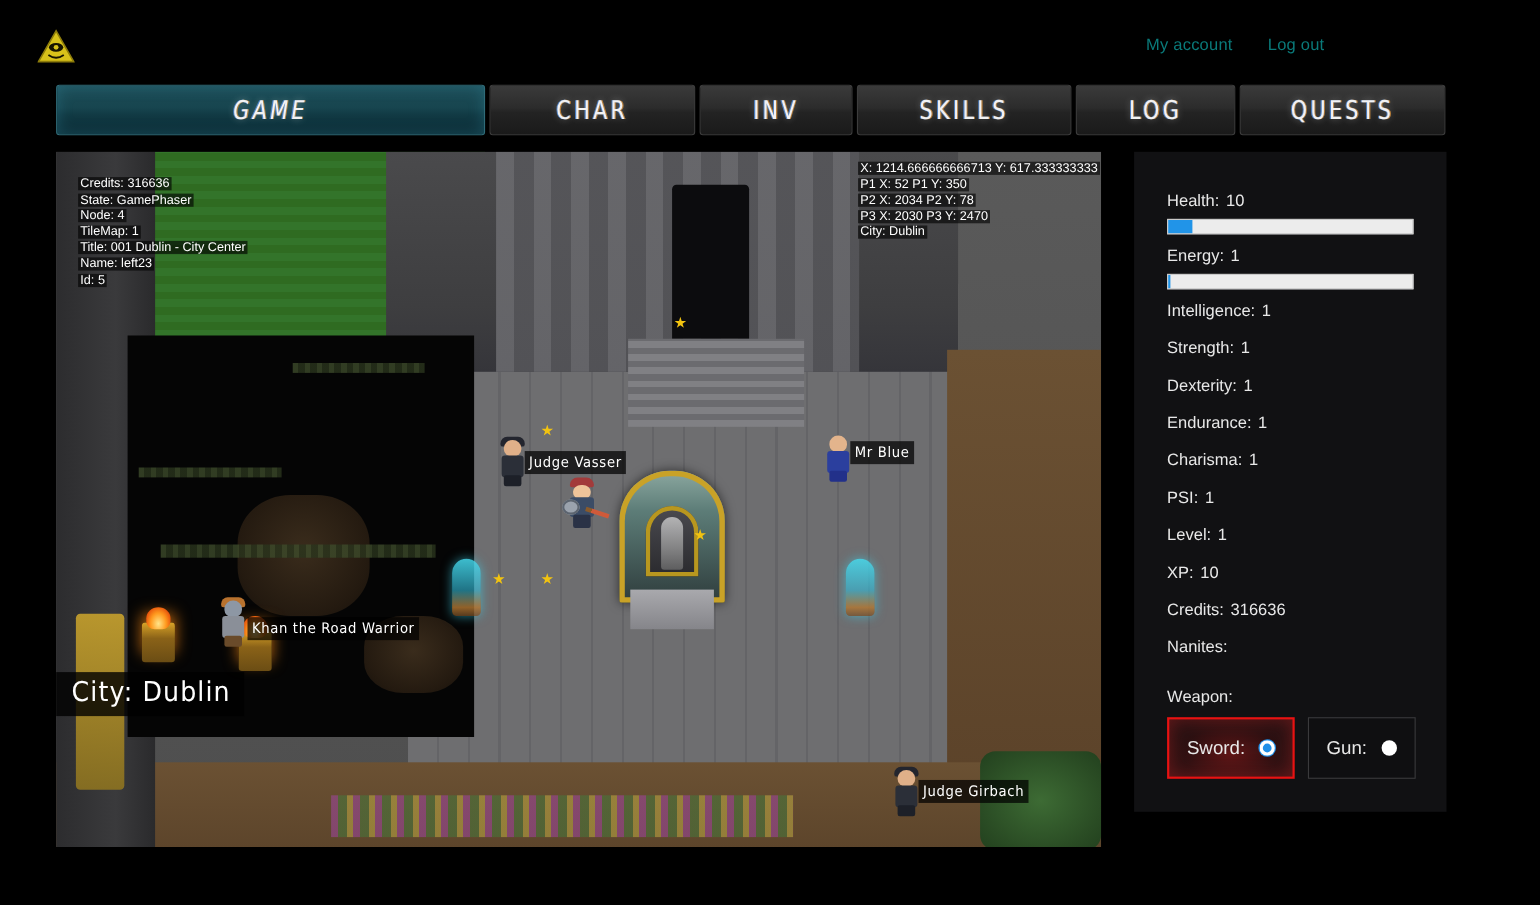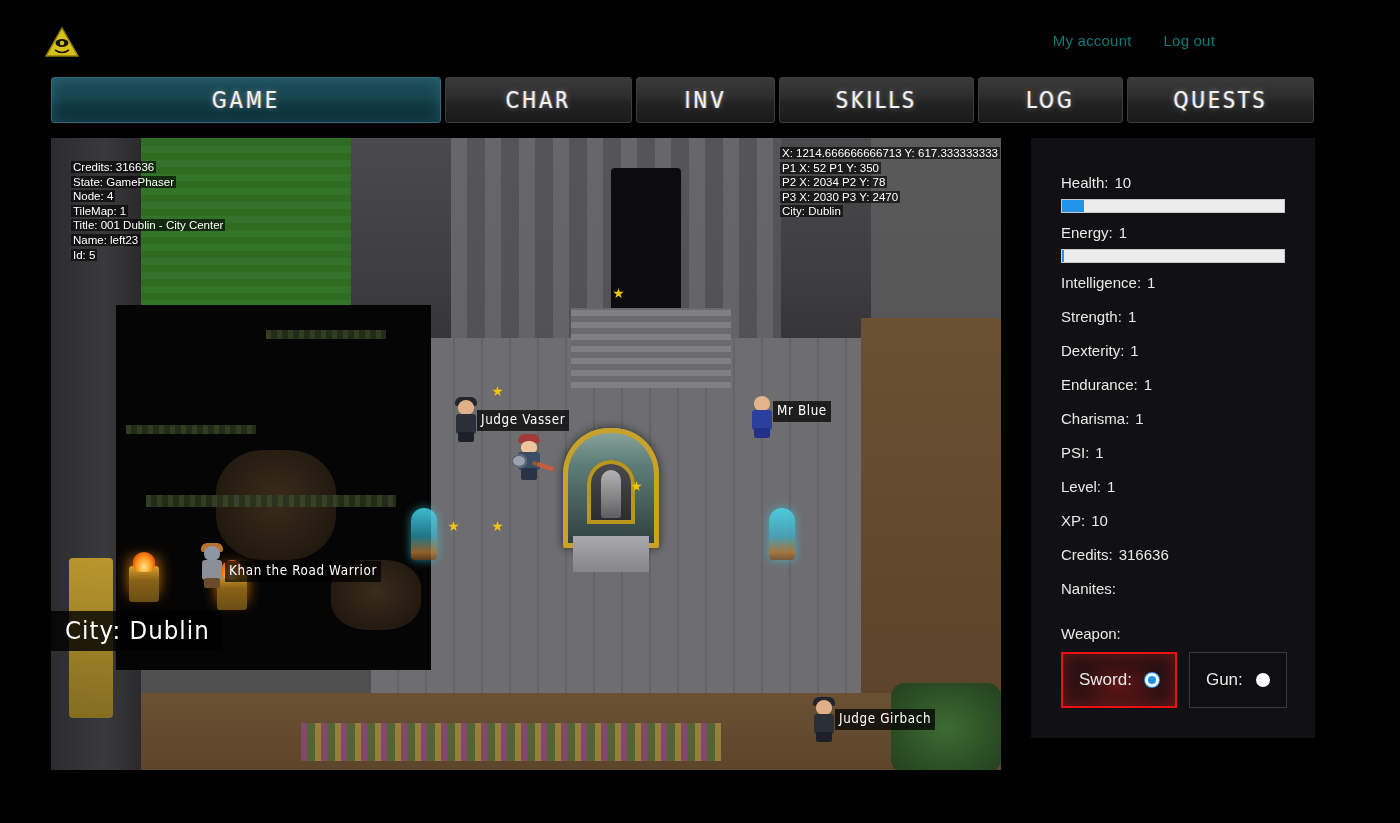--- a/index.html
+++ b/index.html
@@ -5,21 +5,21 @@
   * { box-sizing: border-box; margin: 0; padding: 0; }
   html, body {
     width: 1400px; height: 823px;
     background: #000;
     font-family: "Liberation Sans", sans-serif;
     overflow: hidden;
   }
 
   
   #topbar {
-    position: absolute; top: 0; left: 17px; width: 1220px; height: 70px;
+    position: absolute; top: 0; left: 6px; width: 1220px; height: 70px;
     background: #000;
   }
   #logo {
     position: absolute; left: 28px; top: 26px;
     width: 34px; height: 32px;
   }
   #topnav {
     position: absolute; right: 22px; top: 32px;
     display: flex; gap: 32px;
   }
@@ -53,20 +53,21 @@
     letter-spacing: 3px;
     color: #f2f2f2;
     text-shadow: -1px 0 0 rgba(80,140,220,.85), 1px 0 0 rgba(225,150,60,.75), 0 0 6px rgba(255,255,255,.35);
     font-stretch: condensed;
     transform: scaleY(1.12);
   }
   .tab.active {
     background: linear-gradient(to bottom, #1d4d57 0%, #17454f 45%, #113a44 60%, #0b2a33 100%);
     border: 1px solid #2f6b78;
     box-shadow: inset 0 0 14px rgba(60,160,185,.30);
+    font-style: italic;
   }
   .tab.w-game  { width: 390px; }
   .tab.w-char  { width: 187px; }
   .tab.w-inv   { width: 139px; }
   .tab.w-skills{ width: 195px; }
   .tab.w-quests{ width: 187px; }
   .tab.w-log   { width: 145px; }
 
   
   #viewport {

